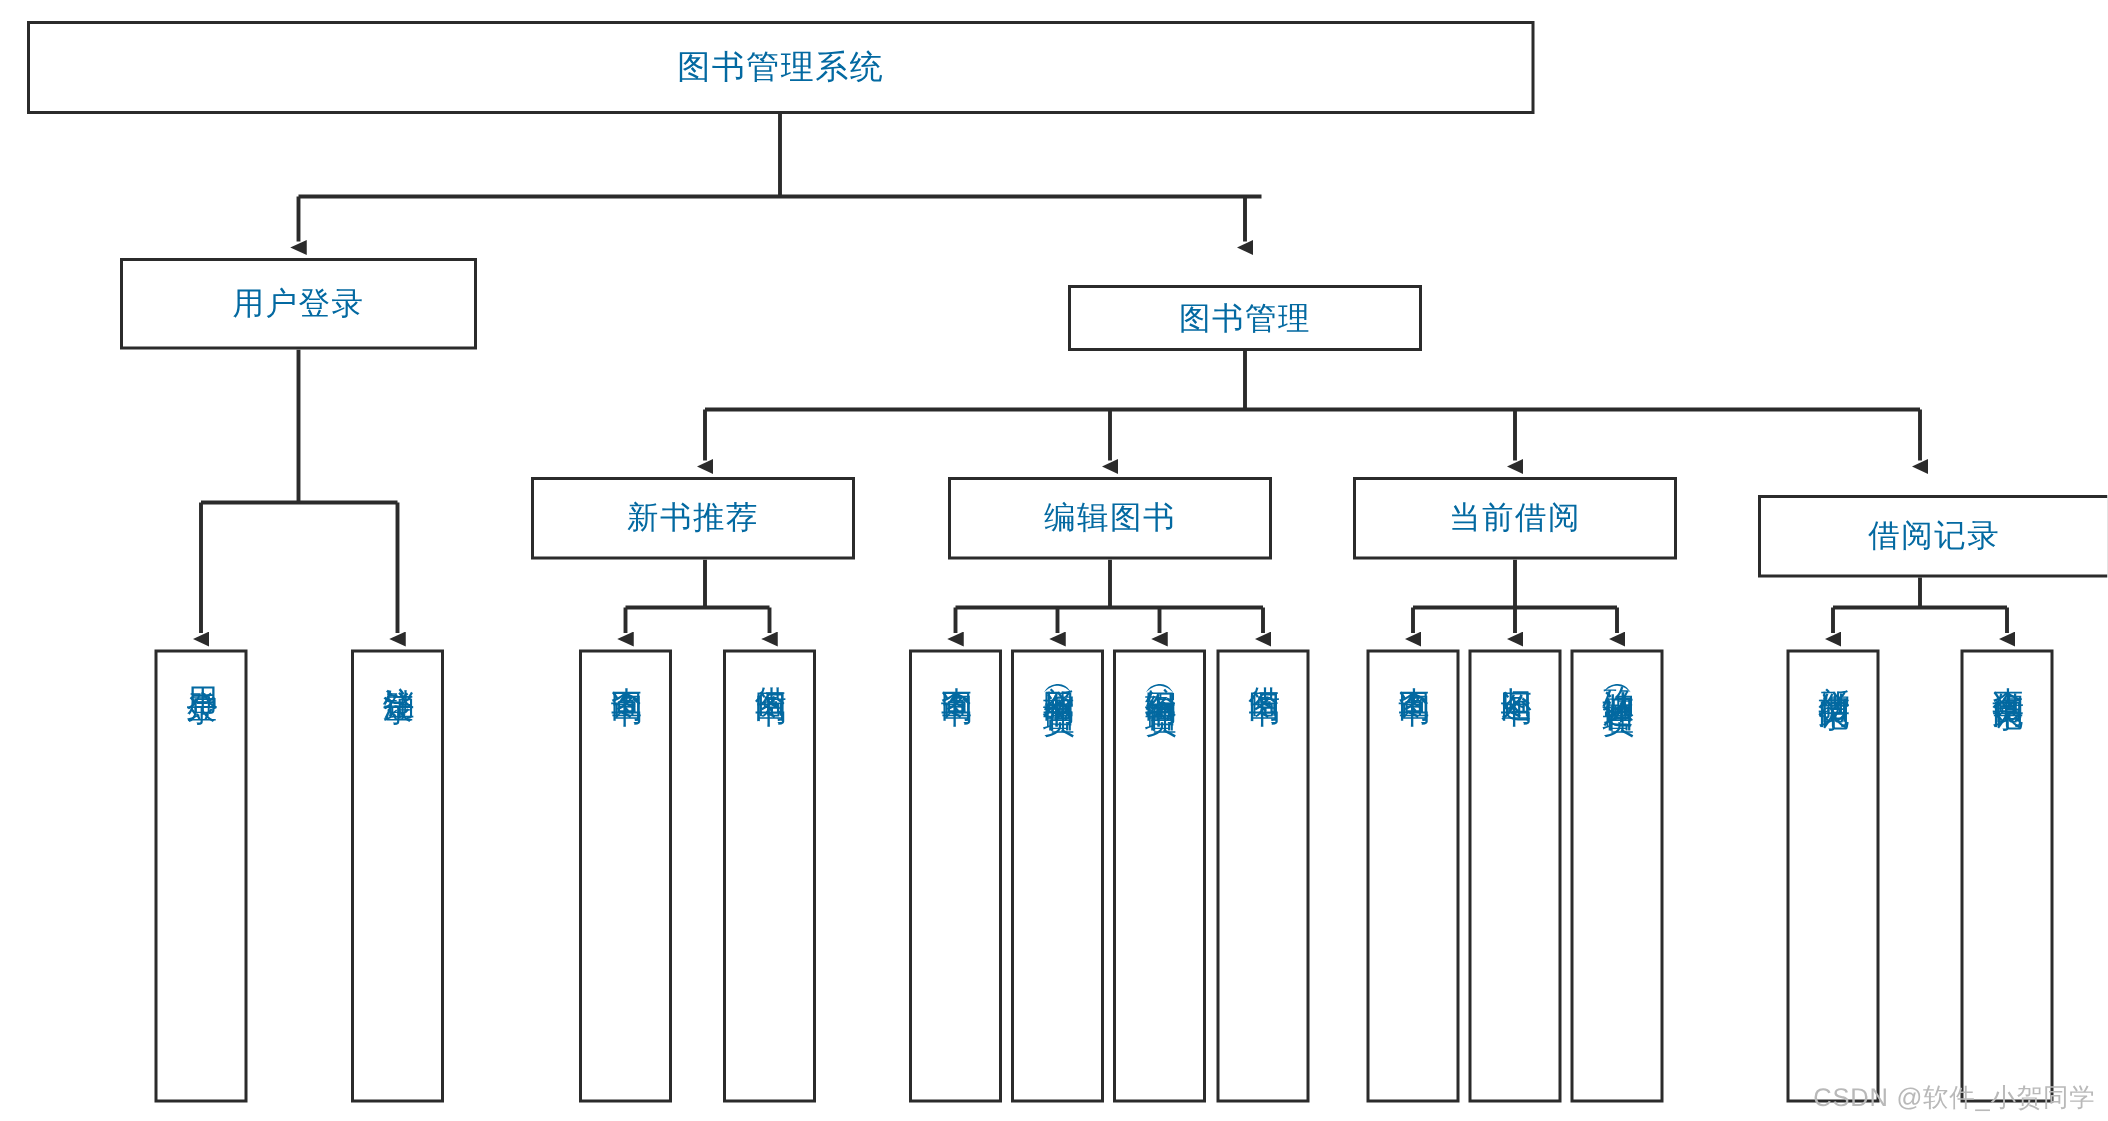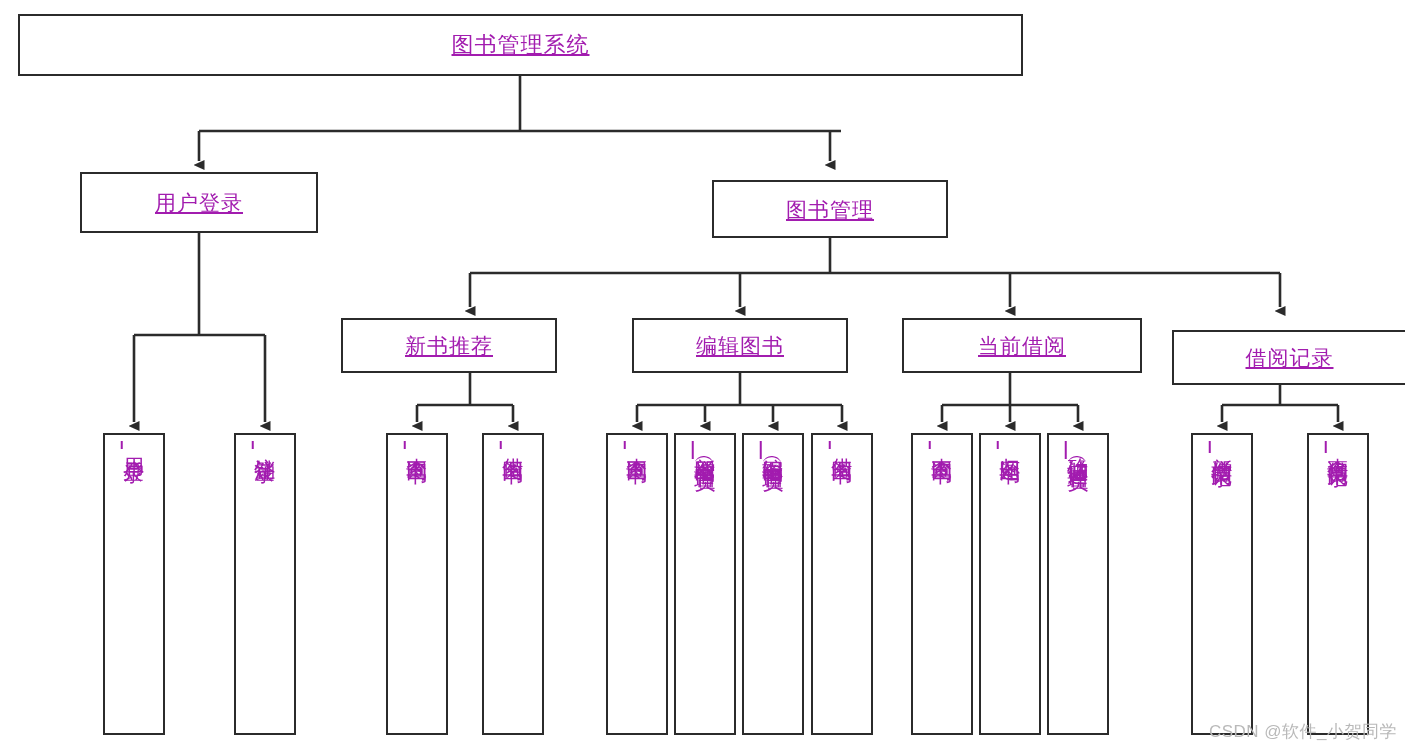--- a/index.html
+++ b/index.html
@@ -27,22 +27,21 @@
     pointer-events: none;
   }
   .node {
     position: absolute;
     box-sizing: border-box;
     background: #ffffff;
     border: 2px solid #2b2b2b;
     display: flex;
     align-items: center;
     justify-content: center;
-    color: #a21caf;
-    text-decoration: underline;
+    color: #0369a1;
   }
   .node.horiz .label {
     font-size: 21px;
     letter-spacing: 1px;
     white-space: nowrap;
     line-height: 1;
   }
   .node.vert {
     align-items: flex-start;
     justify-content: center;
@@ -127,33 +126,33 @@
   </svg>
 
   <div class="node horiz root" style="left:18px; top:14px; width:1005px; height:62px;">
     <span class="label">图书管理系统</span>
   </div>
 
   <div class="node horiz" style="left:80px; top:172px; width:238px; height:61px;">
     <span class="label">用户登录</span>
   </div>
 
-  <div class="node horiz" style="left:712px; top:180px; width:236px; height:58px;">
+  <div class="node horiz" style="left:712px; top:190px; width:236px; height:44px;">
     <span class="label">图书管理</span>
   </div>
 
-  <div class="node horiz" style="left:341px; top:318px; width:216px; height:55px;">
+  <div class="node horiz" style="left:354px; top:318px; width:216px; height:55px;">
     <span class="label">新书推荐</span>
   </div>
 
   <div class="node horiz" style="left:632px; top:318px; width:216px; height:55px;">
     <span class="label">编辑图书</span>
   </div>
 
-  <div class="node horiz" style="left:902px; top:318px; width:240px; height:55px;">
+  <div class="node horiz" style="left:902px; top:318px; width:216px; height:55px;">
     <span class="label">当前借阅</span>
   </div>
 
   <div class="node horiz" style="left:1172px; top:330px; width:235px; height:55px;">
     <span class="label">借阅记录</span>
   </div>
 
   <div class="node vert" style="left:103px; top:433px; width:62px; height:302px;">
     <span class="label">用户登录</span>
   </div>

